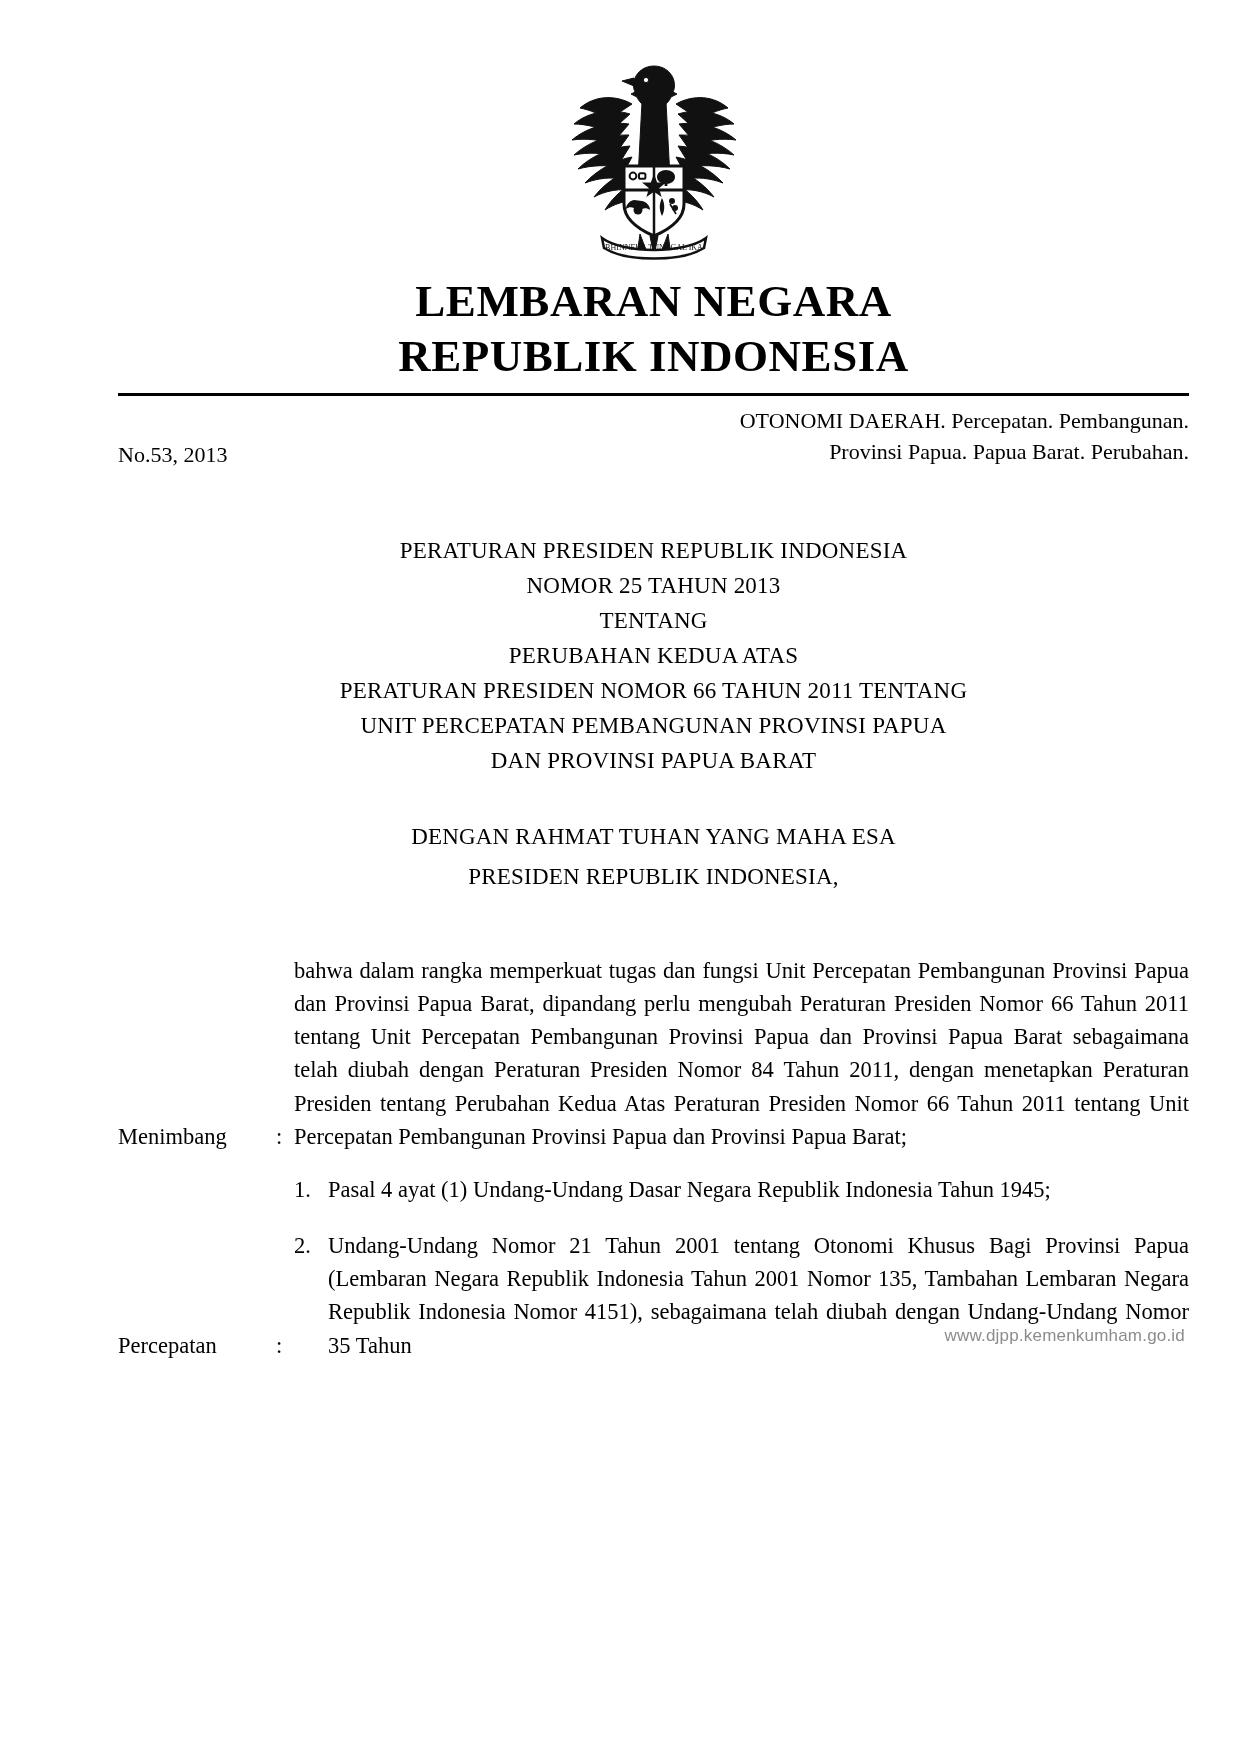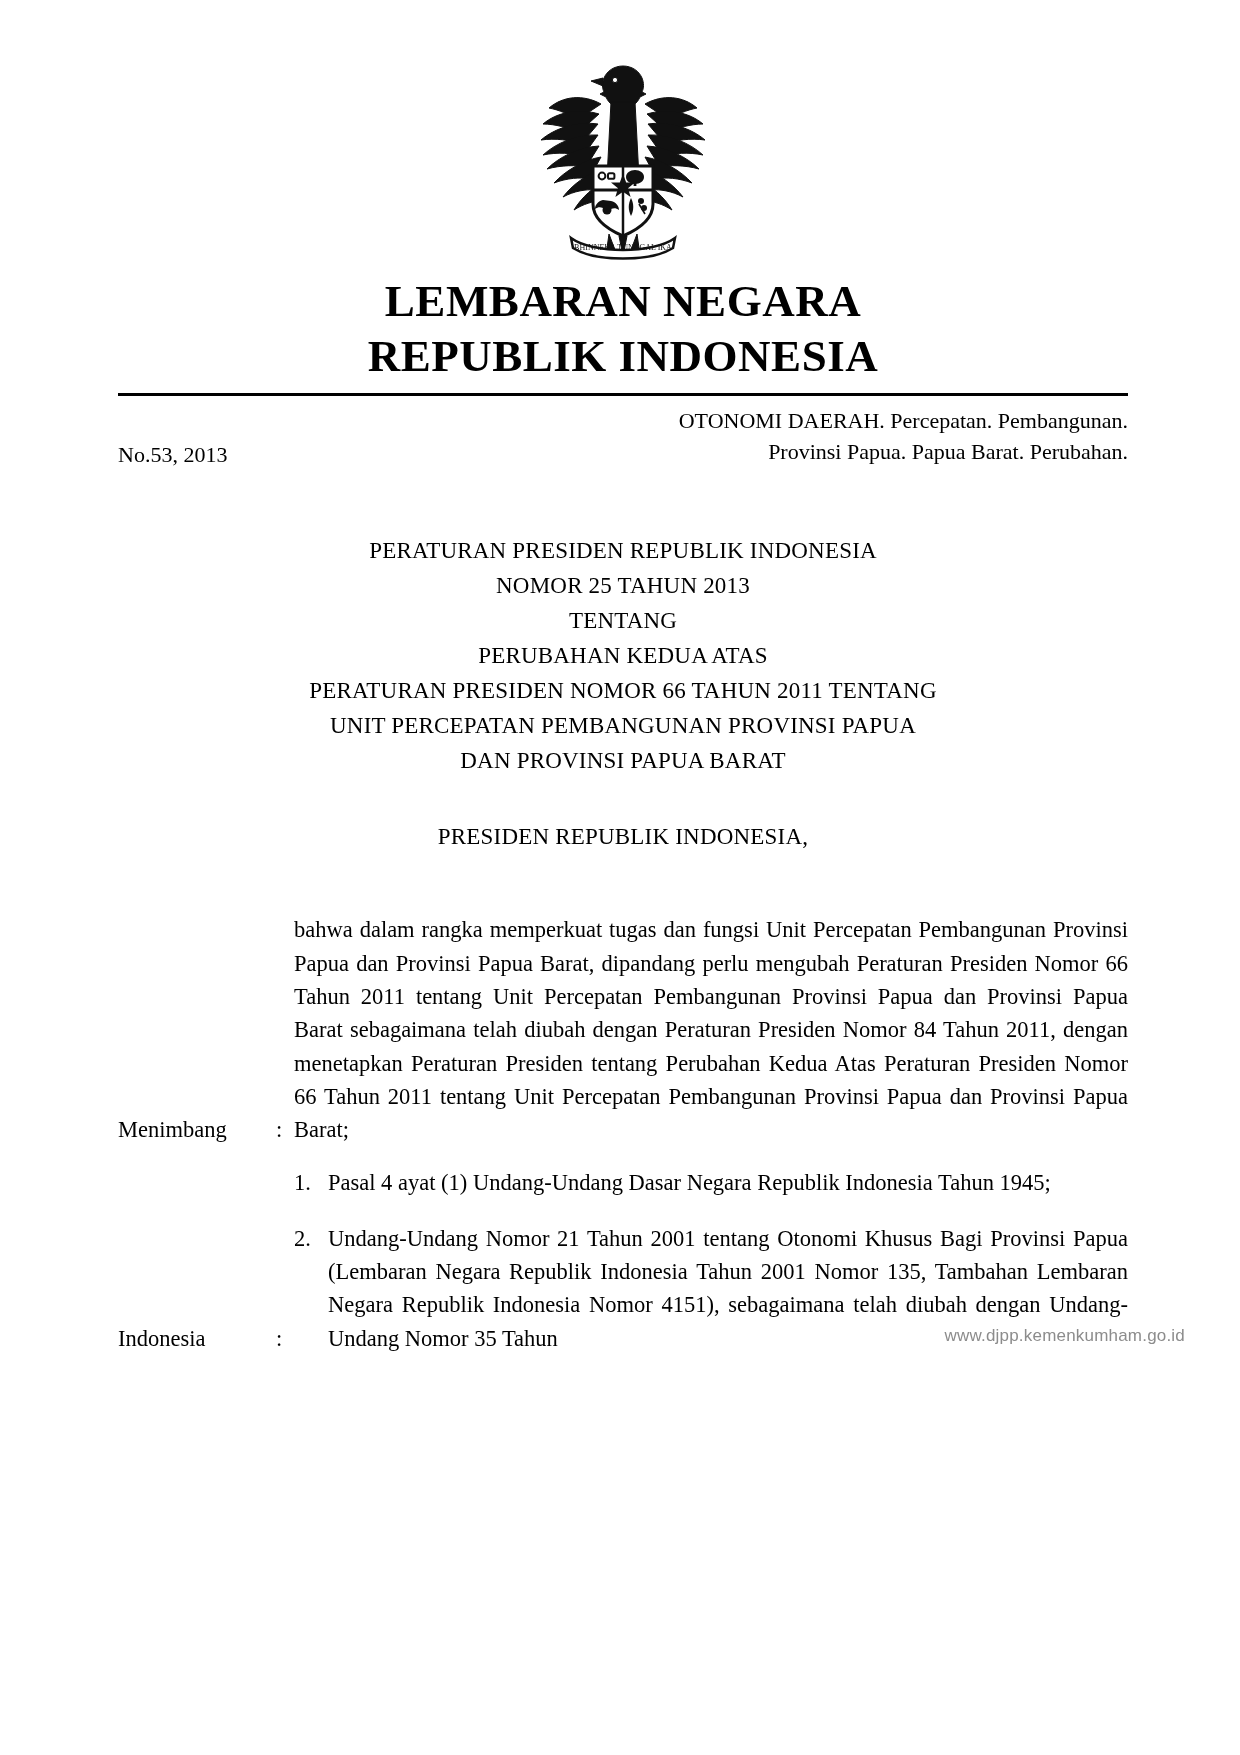--- a/index.html
+++ b/index.html
@@ -13,21 +13,21 @@
     position: relative;
     font-family: "Liberation Serif", serif;
     color: #000000;
     overflow: hidden;
   }
   .page {
     position: relative;
     width: 1240px;
     height: 1364px;
     box-sizing: border-box;
-    padding: 58px 112px 0 118px;
+    padding: 58px 51px 0 118px;
   }
 
   
   .emblem-wrap {
     display: flex;
     justify-content: center;
     align-items: flex-start;
     height: 215px;
   }
   .emblem {
@@ -243,33 +243,34 @@
     <div>PERATURAN PRESIDEN REPUBLIK INDONESIA</div>
     <div>NOMOR 25 TAHUN 2013</div>
     <div>TENTANG</div>
     <div>PERUBAHAN KEDUA ATAS</div>
     <div>PERATURAN PRESIDEN NOMOR 66 TAHUN 2011 TENTANG</div>
     <div>UNIT PERCEPATAN PEMBANGUNAN PROVINSI PAPUA</div>
     <div>DAN PROVINSI PAPUA BARAT</div>
   </div>
 
   <div class="preamble-block">
+    <div>DENGAN RAHMAT TUHAN YANG MAHA ESA</div>
     <div>PRESIDEN REPUBLIK INDONESIA,</div>
   </div>
 
   <div class="clauses">
 
     <div class="clause">
       <div class="clause-label">Menimbang</div>
       <div class="clause-colon">:</div>
       <div class="clause-body">bahwa dalam rangka memperkuat tugas dan fungsi Unit Percepatan Pembangunan Provinsi Papua dan Provinsi Papua Barat, dipandang perlu mengubah Peraturan Presiden Nomor 66 Tahun 2011 tentang Unit Percepatan Pembangunan Provinsi Papua dan Provinsi Papua Barat sebagaimana telah diubah dengan Peraturan Presiden Nomor 84 Tahun 2011, dengan menetapkan Peraturan Presiden tentang Perubahan Kedua Atas Peraturan Presiden Nomor 66 Tahun 2011 tentang Unit Percepatan Pembangunan Provinsi Papua dan Provinsi Papua Barat;</div>
     </div>
 
     <div class="clause">
-      <div class="clause-label">Indonesia</div>
+      <div class="clause-label">Percepatan</div>
       <div class="clause-colon">:</div>
       <div class="clause-body clause-body-stack">
         <div class="numbered">
           <div class="num">1.</div>
           <div class="num-text">Pasal 4 ayat (1) Undang-Undang Dasar Negara Republik Indonesia Tahun 1945;</div>
         </div>
         <div class="numbered">
           <div class="num">2.</div>
           <div class="num-text">Undang-Undang Nomor 21 Tahun 2001 tentang Otonomi Khusus Bagi Provinsi Papua (Lembaran Negara Republik Indonesia Tahun 2001 Nomor 135, Tambahan Lembaran Negara Republik Indonesia Nomor 4151), sebagaimana telah diubah dengan Undang-Undang Nomor 35 Tahun</div>
         </div>

